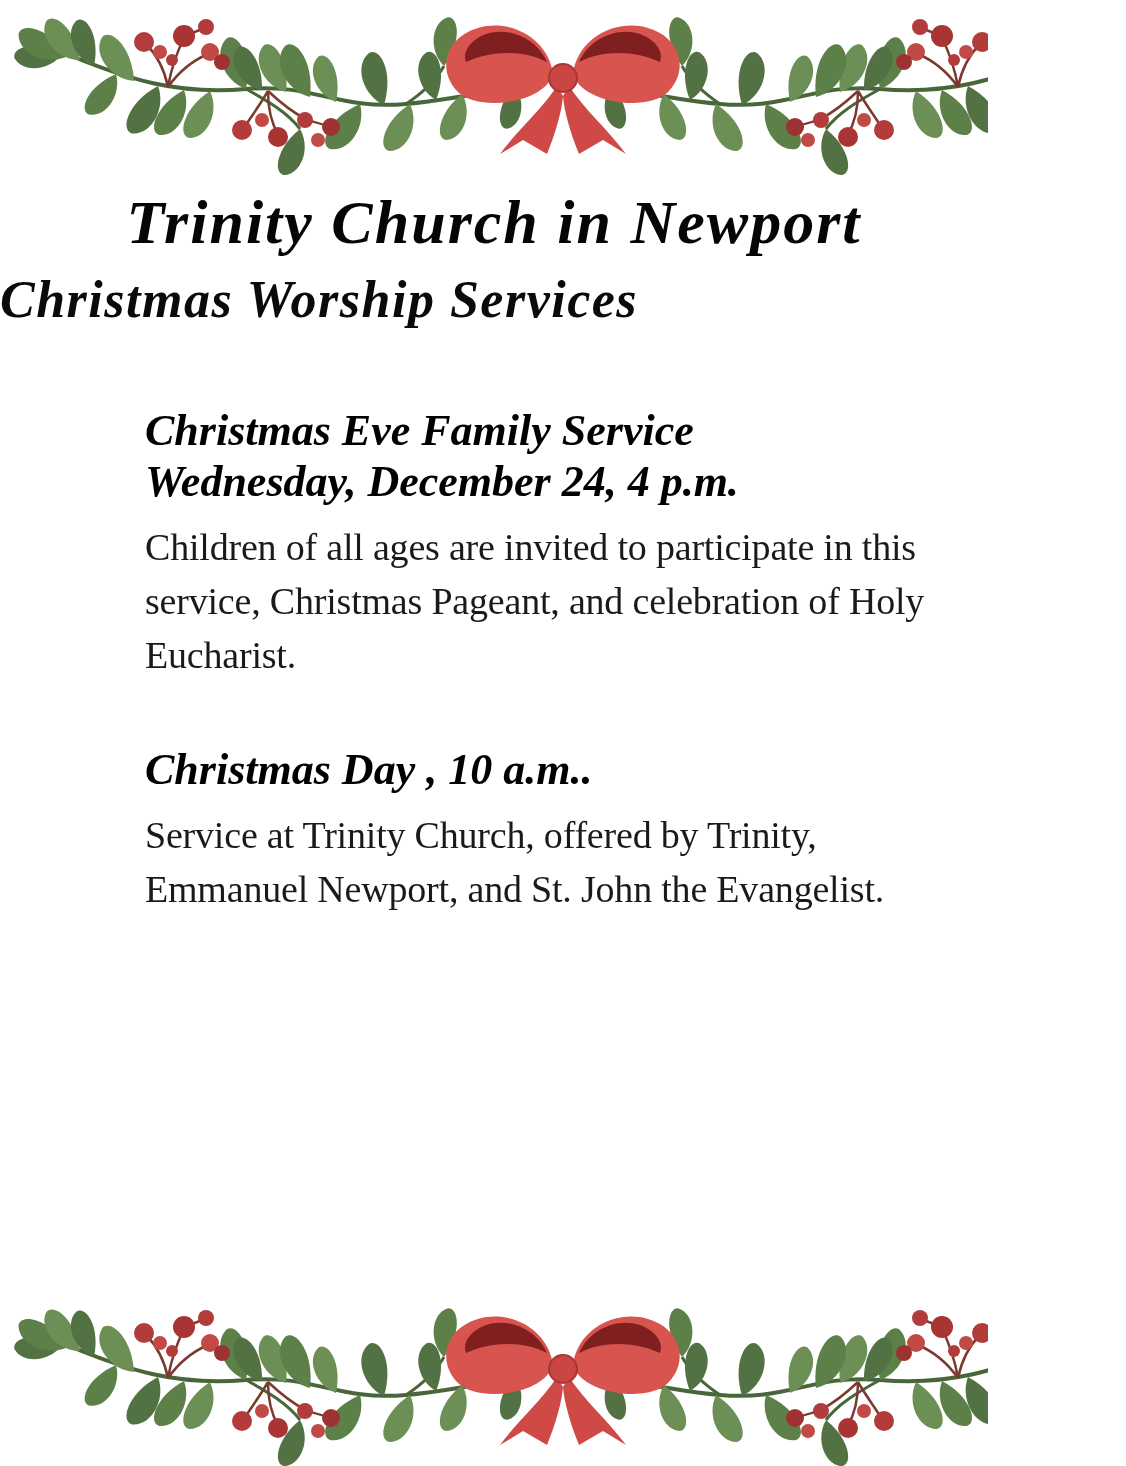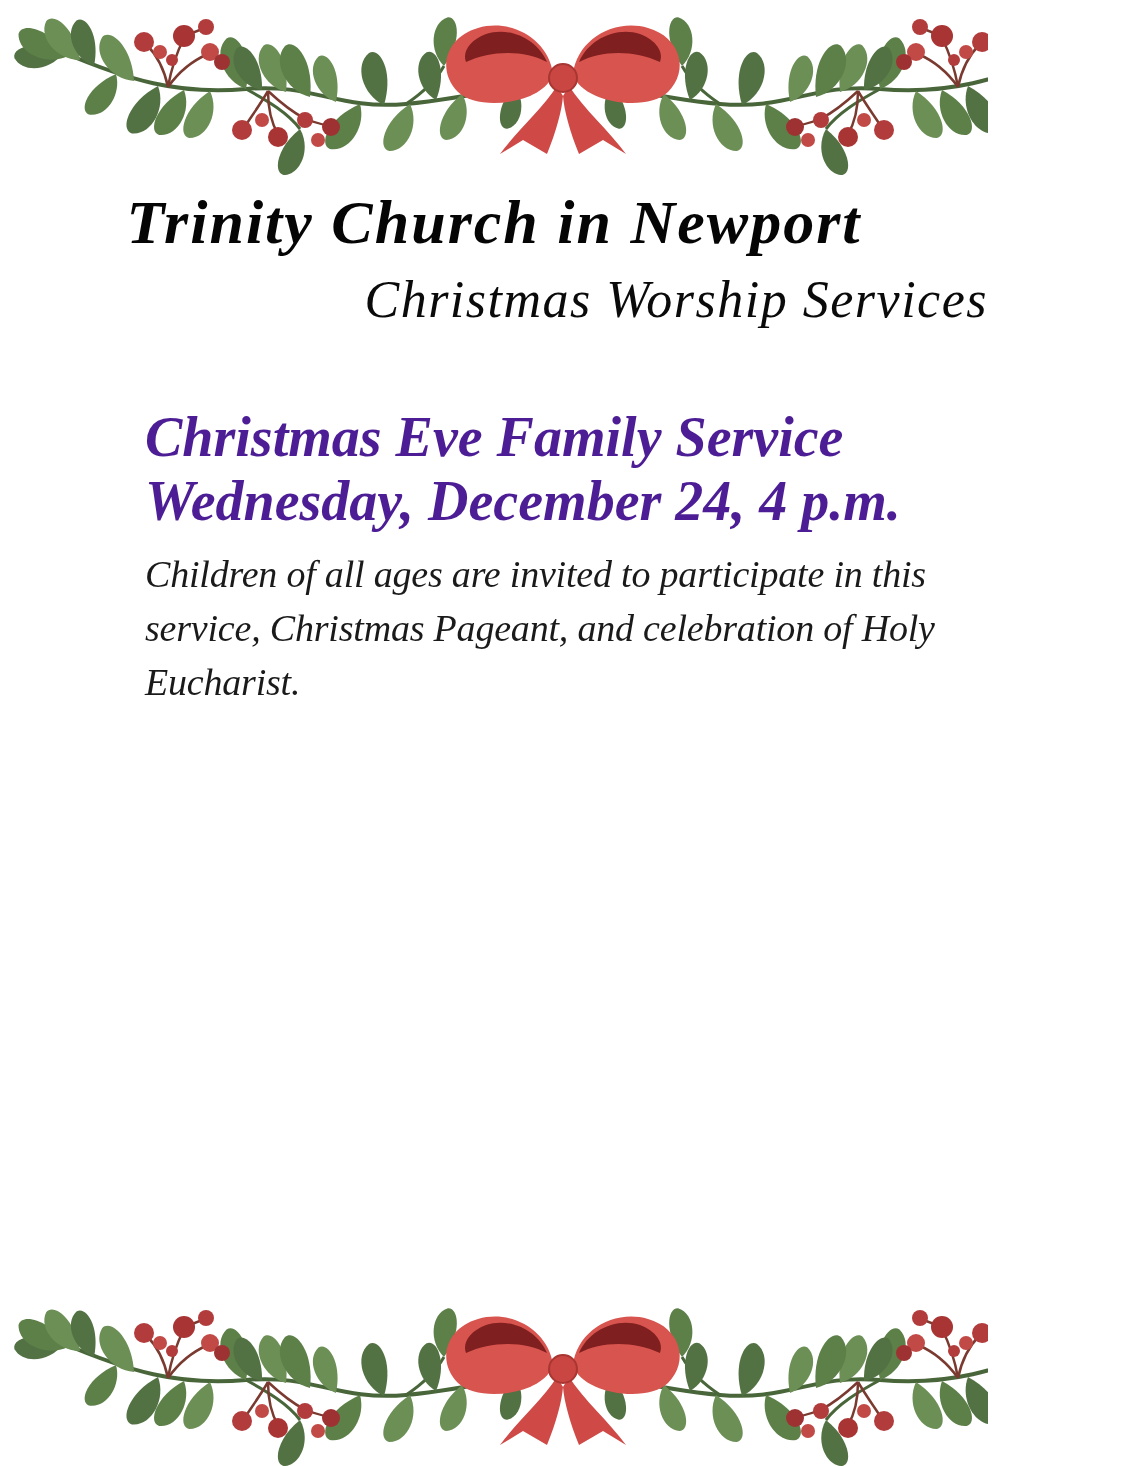--- a/index.html
+++ b/index.html
@@ -22,49 +22,48 @@
     font-style: italic;
     font-weight: 700;
     font-size: 62px;
     line-height: 1.2;
     letter-spacing: 2px;
     color: #050505;
     white-space: pre;
   }
   .subtitle {
     margin: 8px 0 0 0;
-    text-align: right;
+    text-align: left;
     font-style: italic;
-    font-weight: 400;
+    font-weight: 700;
     font-size: 52px;
     line-height: 1.25;
     letter-spacing: 1.5px;
     color: #0a0a0a;
     white-space: pre;
   }
   .section { margin: 62px 50px 0 145px; }
   .section.first { margin-top: 74px; }
   .section-heading {
     margin: 0;
     font-style: italic;
     font-weight: 700;
-    font-size: 56px;
+    font-size: 44px;
     line-height: 1.14;
-    color: #4c1d95;
+    color: #000000;
     white-space: pre;
   }
   .section-body {
     margin: 14px 0 0 0;
     font-weight: 400;
     font-size: 38px;
     line-height: 1.42;
     letter-spacing: -0.2px;
     color: #1a1a1a;
     white-space: pre;
-    font-style: italic;
   }
 </style>
 </head>
 <body>
 
 <div class="page">
 
   <svg class="garland garland-top" viewBox="0 0 1126 175" xmlns="http://www.w3.org/2000/svg">
     <defs>
       <path id="leaf" d="M0,0 C10,-22 40,-30 52,-15 C58,-4 33,10 0,0 Z"></path>
@@ -154,19 +153,24 @@
       <h3 class="section-heading">Christmas Eve Family Service
 Wednesday, December 24, 4 p.m.</h3>
       <p class="section-body">Children of all ages are invited to participate in this
 service, Christmas Pageant, and celebration of Holy
 Eucharist.</p>
     </section>
 
     <section class="section">
     </section>
 
+    <section class="section">
+      <h3 class="section-heading">Christmas Day , 10 a.m..</h3>
+      <p class="section-body">Service at Trinity Church, offered by Trinity,
+Emmanuel Newport, and St. John the Evangelist.</p>
+    </section>
   </div>
 
   <svg class="garland garland-bottom" viewBox="0 0 1126 175" xmlns="http://www.w3.org/2000/svg">
     <use href="#garland"></use>
   </svg>
 
 </div>
 
 </body></html>

